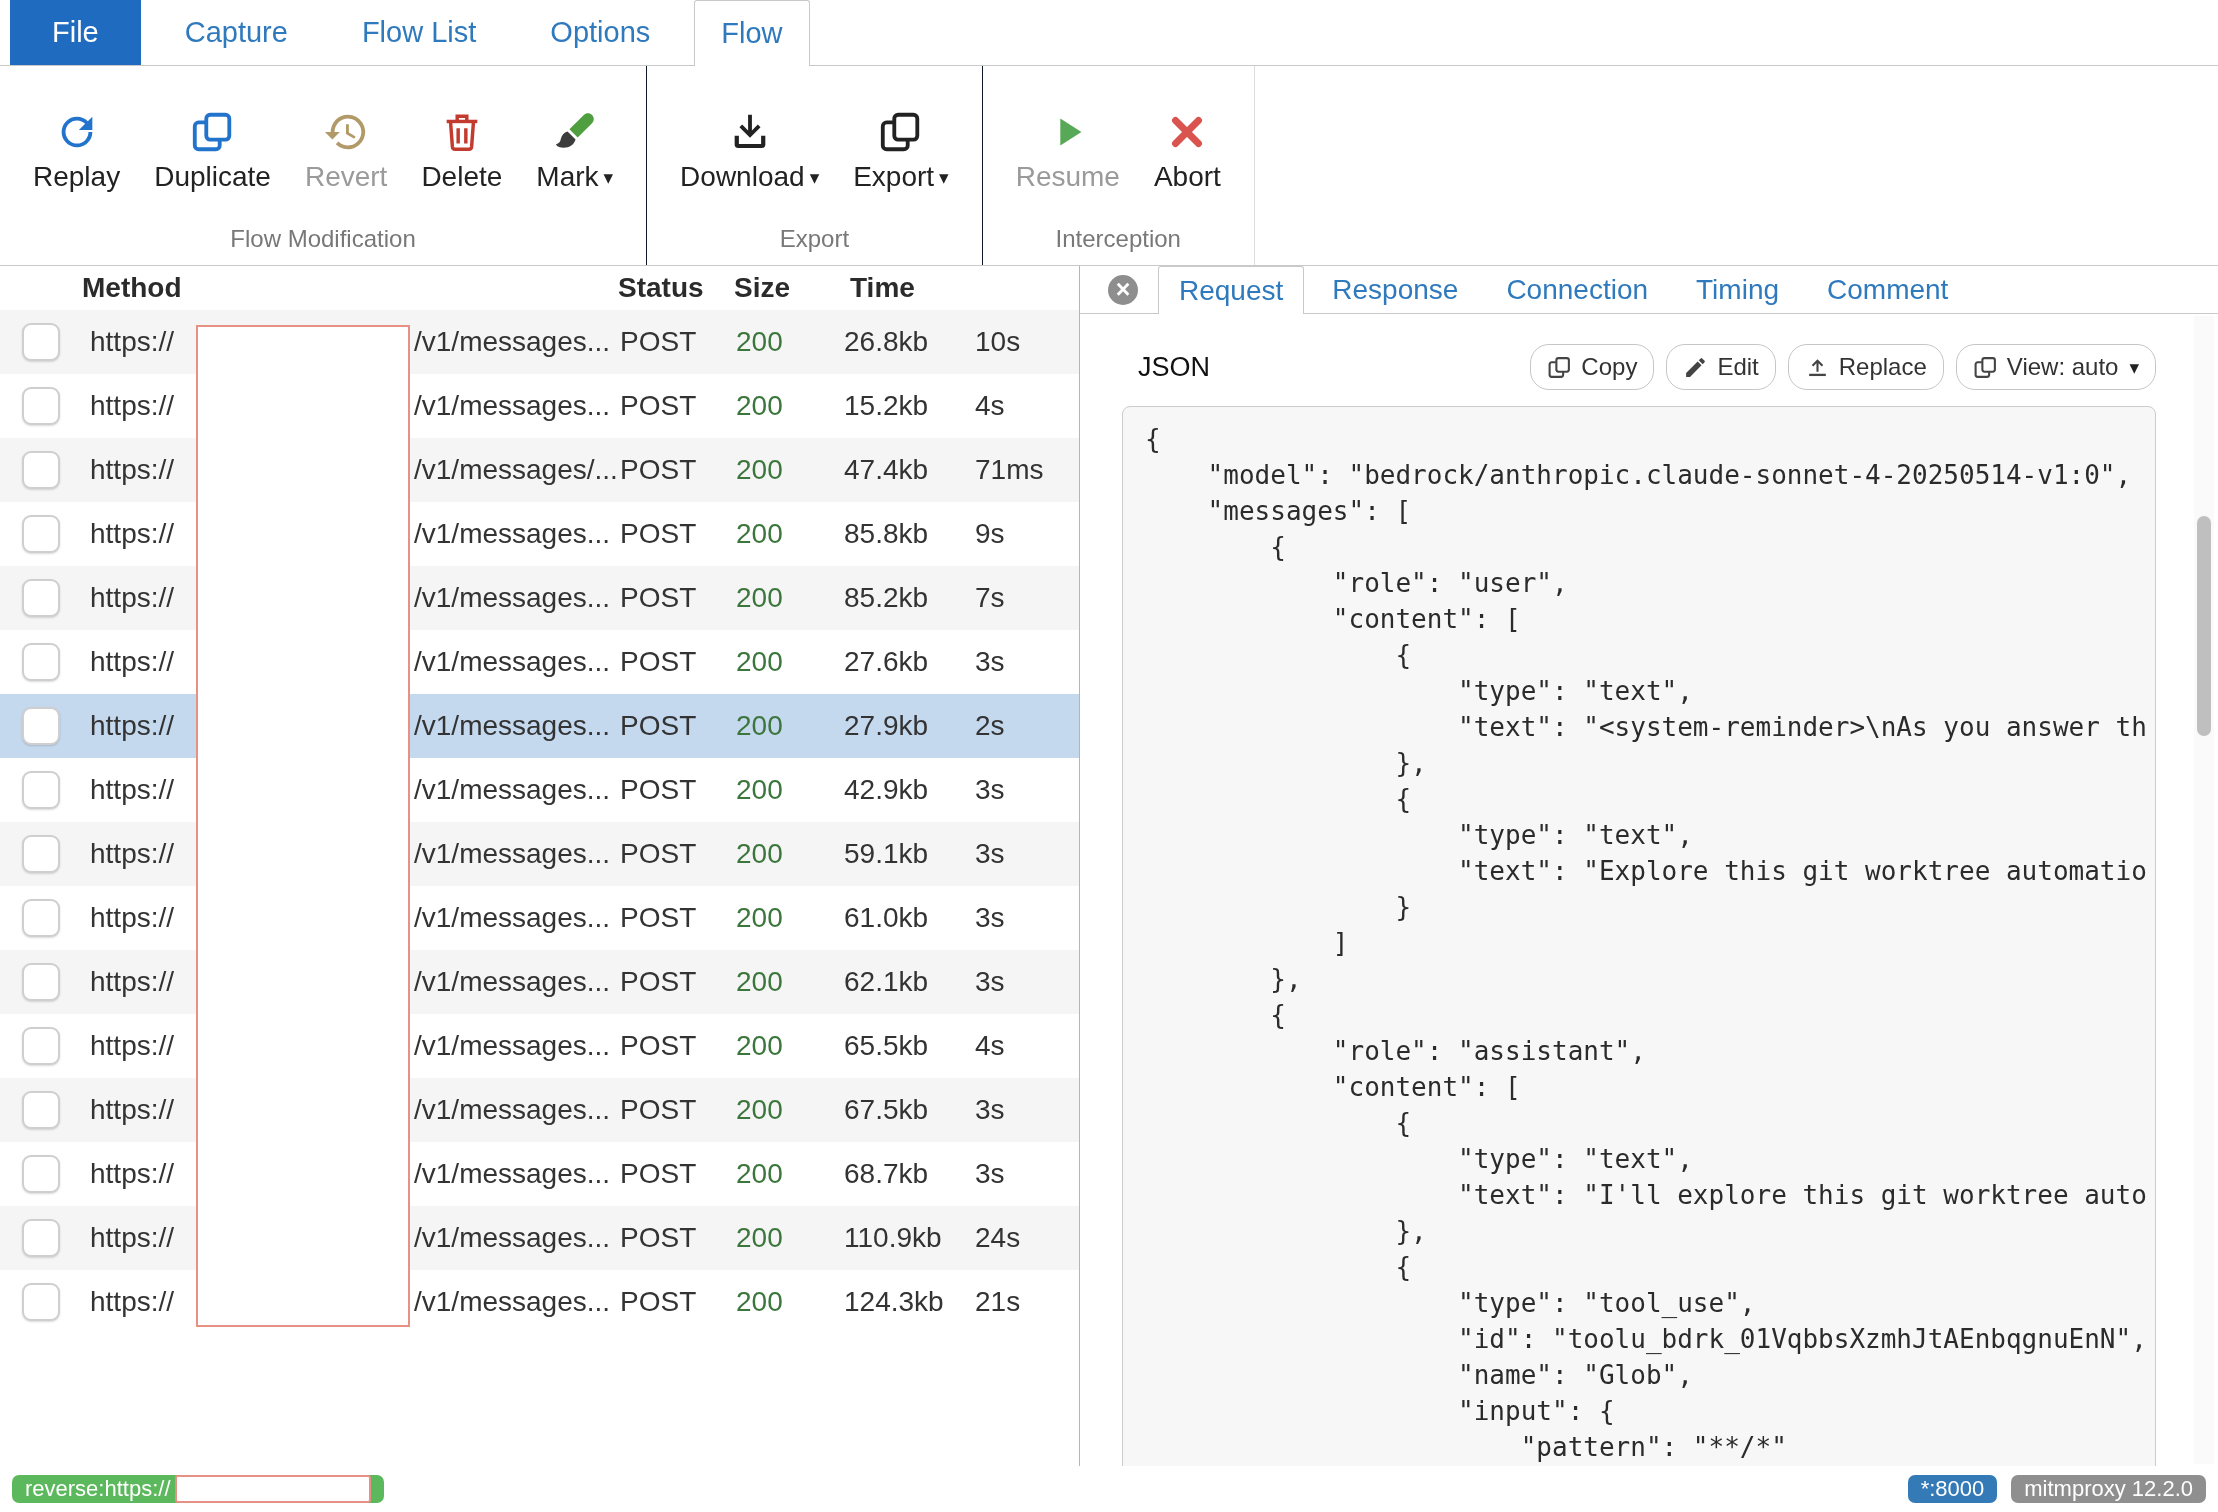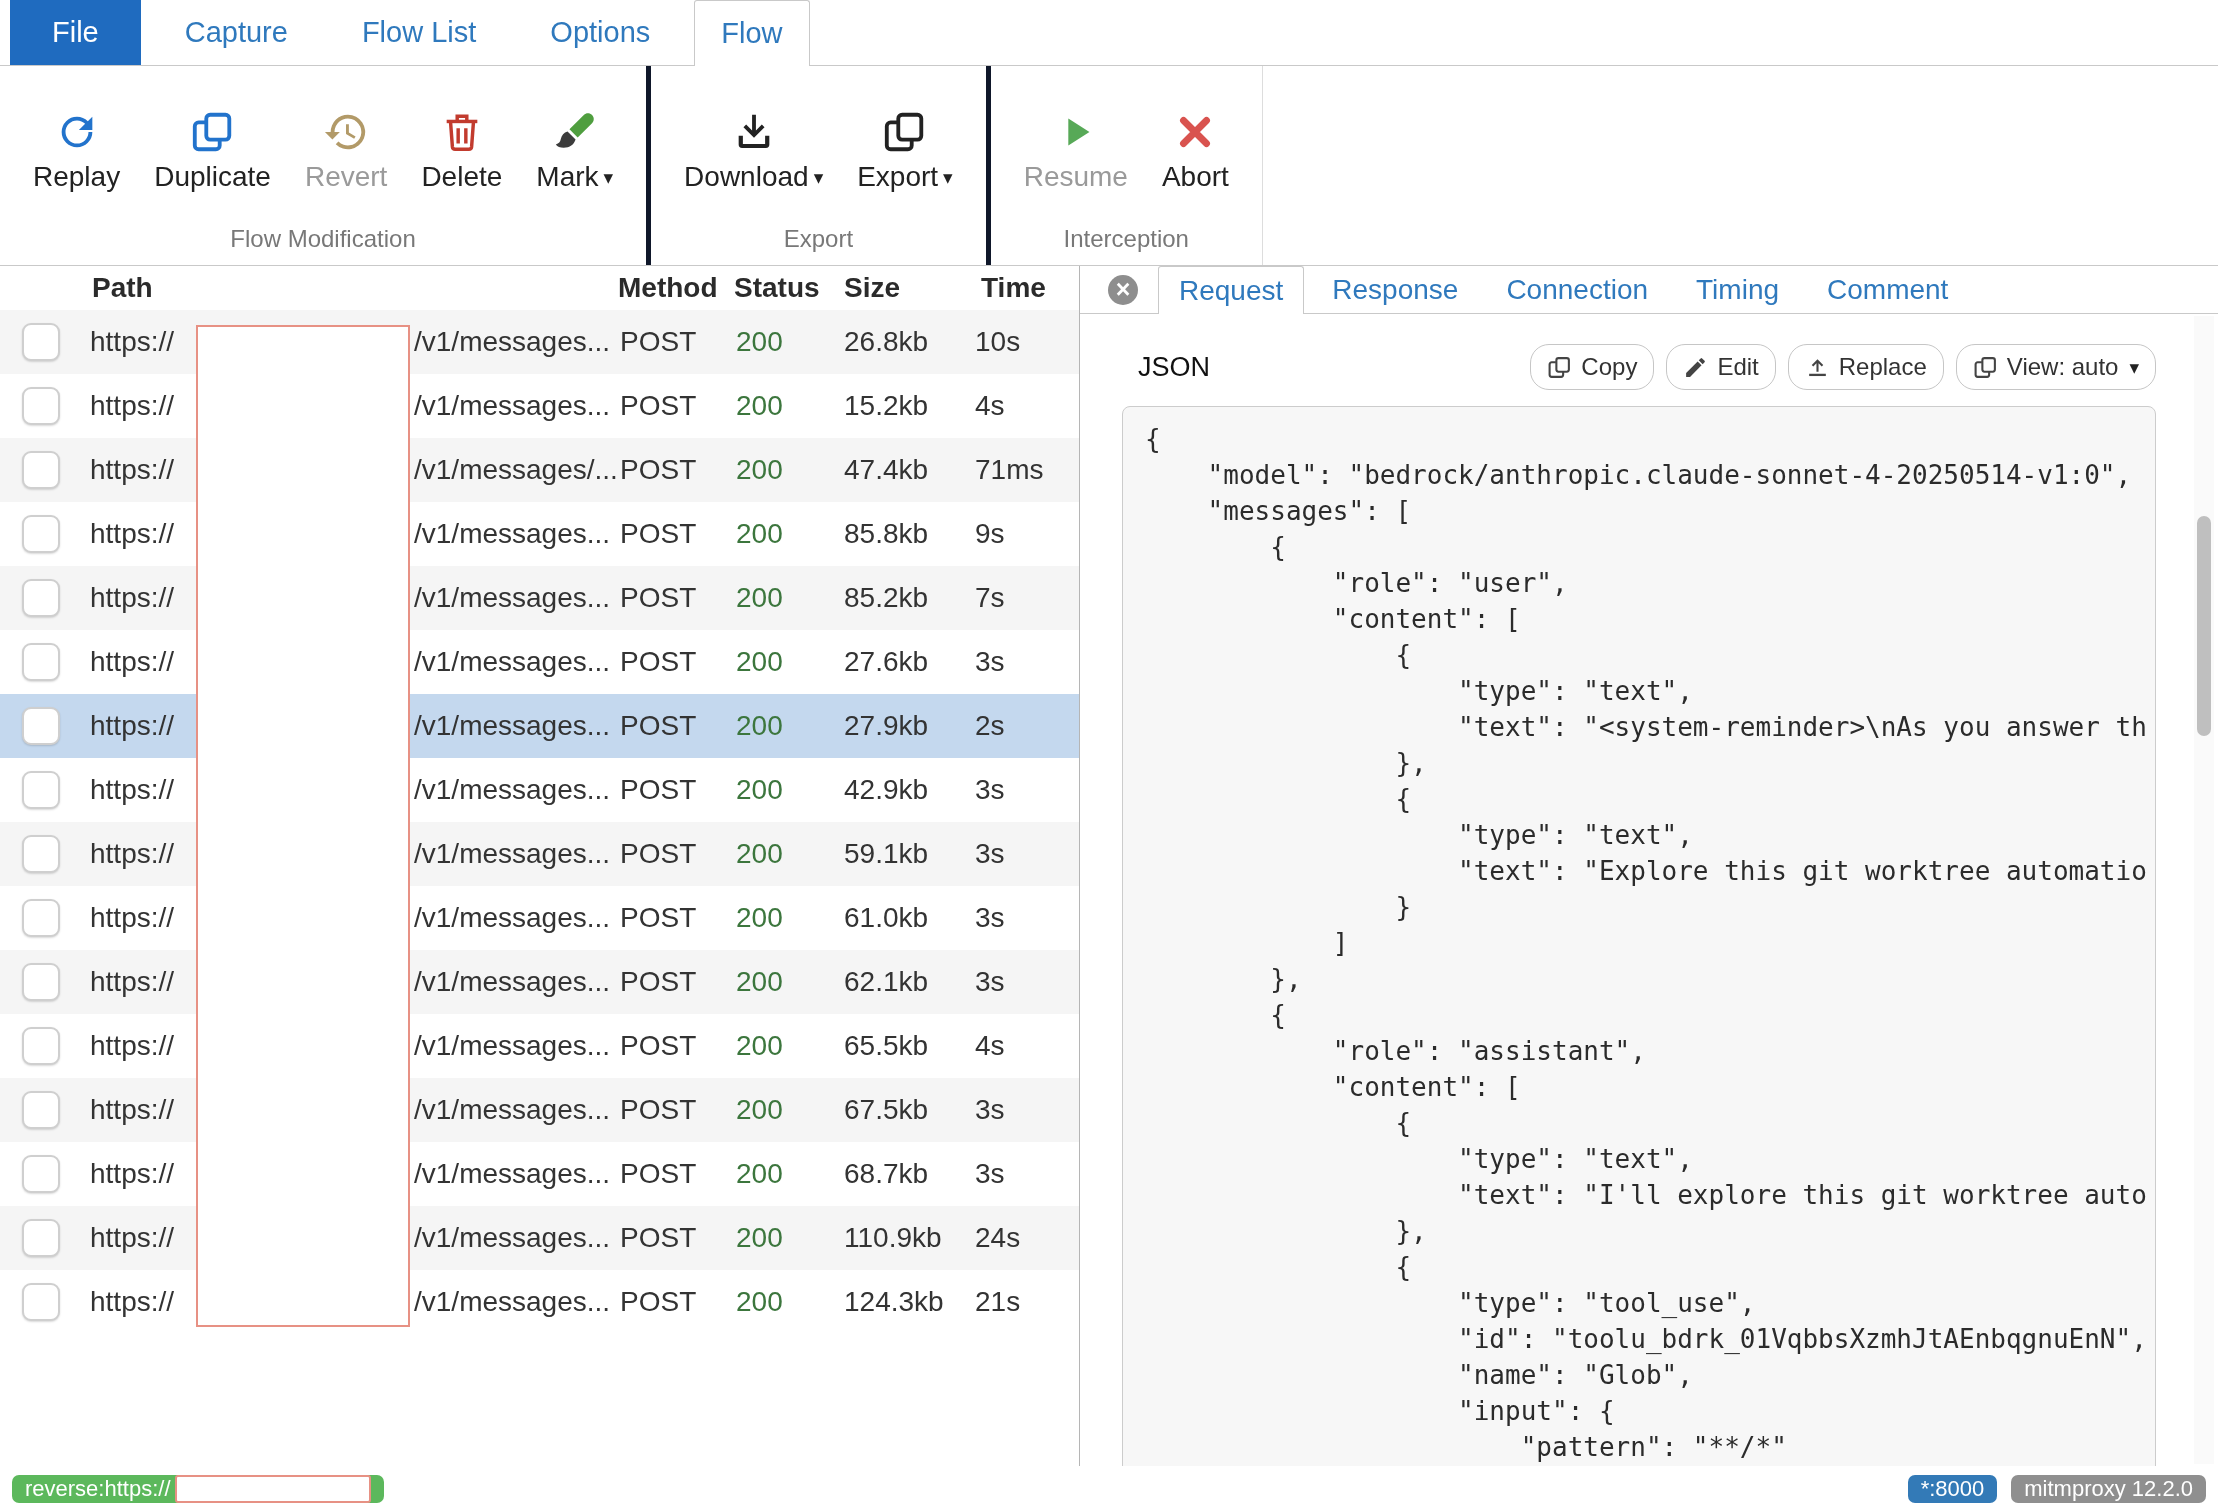--- a/index.html
+++ b/index.html
@@ -12,21 +12,21 @@
            padding-left:10px;background:#fff;position:relative;z-index:6}
   .menu-tab{display:flex;align-items:center;padding:0 30px;font-size:29px;color:#2f79bd;cursor:pointer}
   .menu-tab.primary{background:#1f6bbf;color:#fff;padding:0 42px}
   .menu-tab + .menu-tab{margin-left:14px}
   .menu-tab.active{background:#fff;border:1px solid #c9c9c9;border-bottom:none;margin-bottom:-1px;
                    border-radius:3px 3px 0 0;position:relative;z-index:7;padding:0 26px}
 
   
   .toolbar{height:200px;display:flex;align-items:stretch;border-bottom:1px solid #c9c9c9;background:#fff}
   .tool-group{display:flex;flex-direction:column;padding:0 8px}
-  .tool-group + .tool-group{border-left:5px solid #0f172a}
+  .tool-group + .tool-group{border-left:1px solid #0f172a}
   .tool-group:last-child{border-right:1px solid #ddd}
   .group-buttons{flex:1;display:flex;align-items:center;padding:10px 8px 0}
   .group-label{text-align:center;font-size:24px;color:#787878;padding:2px 0 12px;white-space:nowrap}
   .tool-btn{display:flex;flex-direction:column;align-items:center;gap:3px;padding:8px 17px;cursor:pointer}
   .tool-btn .ico{width:52px;height:52px;display:flex;align-items:center;justify-content:center}
   .tool-btn .ico svg{width:46px;height:46px}
   .tlabel-row{display:flex;align-items:center;gap:5px}
   .tlabel{font-size:28px;color:#222;white-space:nowrap}
   .tool-btn.muted .tlabel{color:#9a9a9a}
   .caret{font-size:19px;color:#222;line-height:1}
@@ -231,21 +231,20 @@
       </div>
       <div class="group-label">Interception</div>
     </div>
   </div>
 
   <div class="main">
 
     <section class="flow-panel">
       <div class="flow-header grid-cols">
         <div></div>
-        <div class="th th-path">Path</div>
         <div class="th">Method</div>
         <div class="th">Status</div>
         <div class="th">Size</div>
         <div class="th th-time">Time</div>
       </div>
       <div class="flow-rows">
           <div class="flow-row grid-cols">
     <div class="cell-check">
               <span class="checkbox"></span>
             </div>

